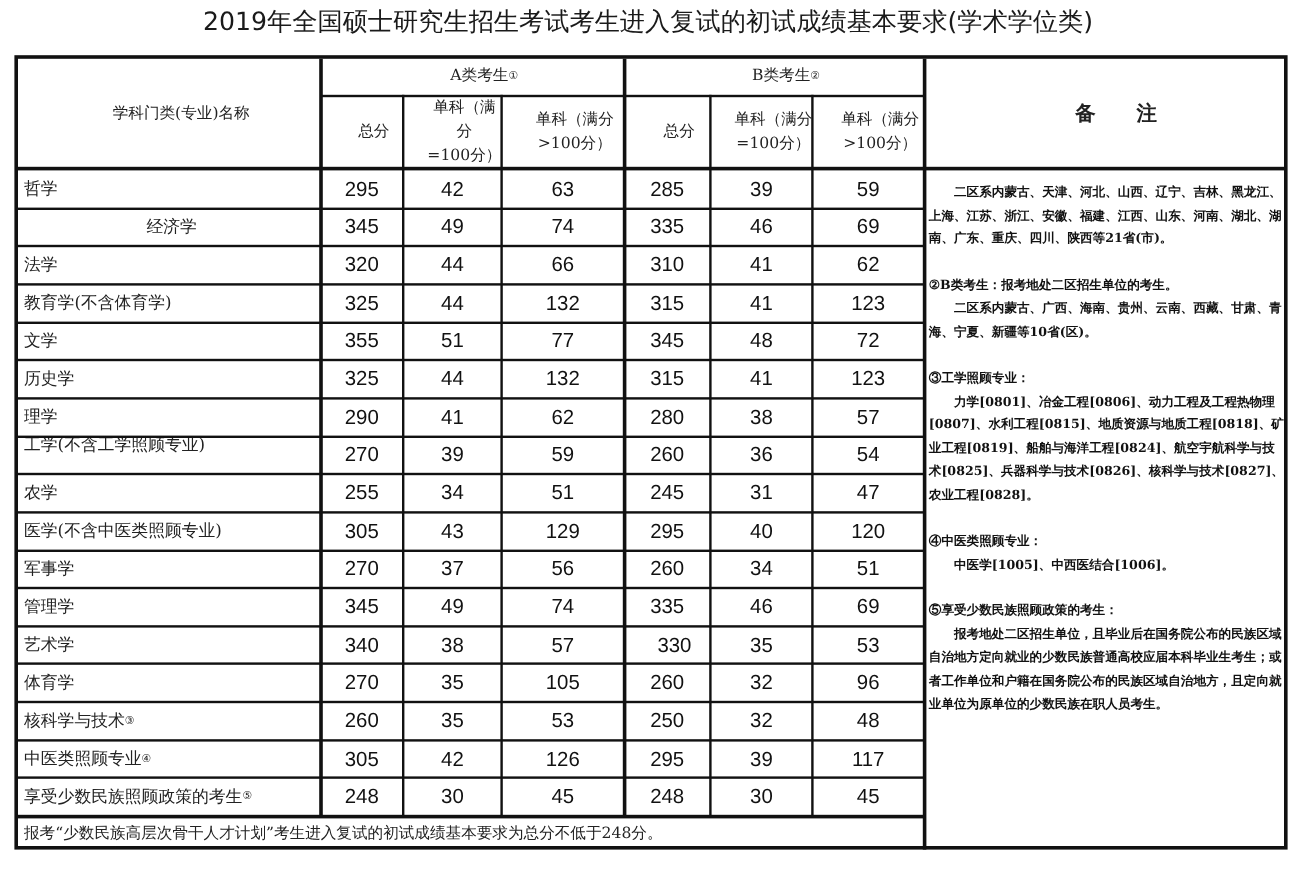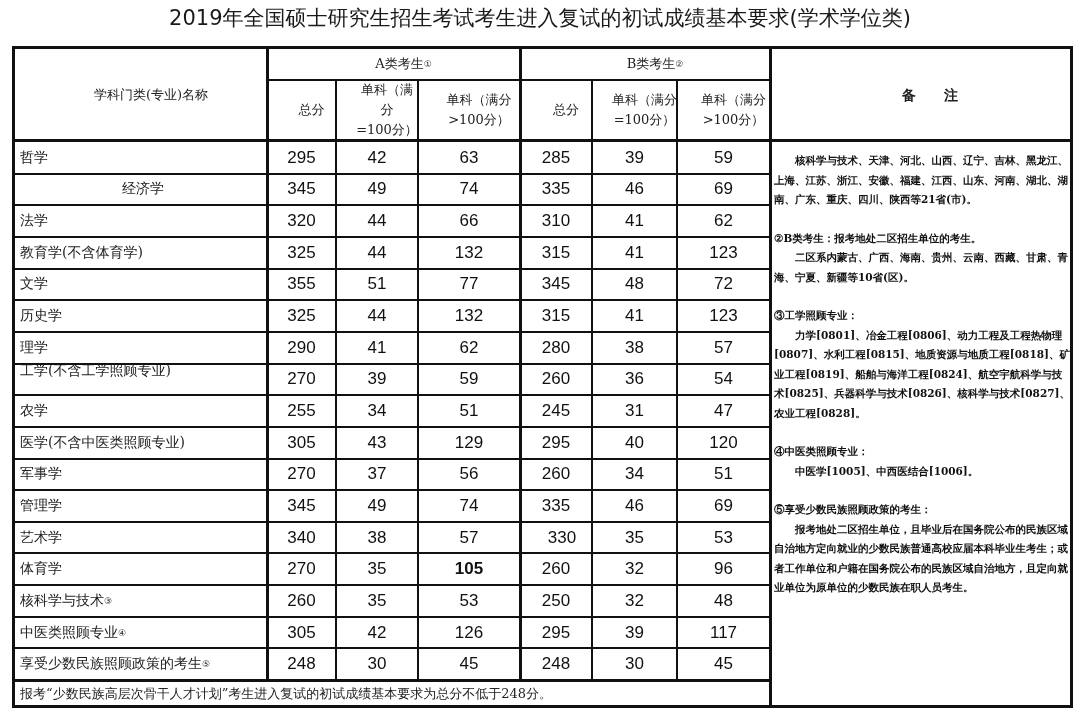--- a/index.html
+++ b/index.html
@@ -41,21 +41,21 @@
     <span>学科门类(专业)名称</span>
   </div>
   <div class="cell serif hdr" style="left:252px;top:0;width:253px;height:30px;">
     <span>A类考生</span>
       <sup>①</sup>
   </div>
   <div class="cell serif hdr" style="left:505px;top:0;width:250px;height:30px;">
     <span>B类考生</span>
       <sup>②</sup>
   </div>
-  <div class="cell serif hdr" style="left:755px;top:0;width:300px;height:91px;font-weight:bold;font-size:14px;">
+  <div class="cell serif hdr" style="left:755px;top:0;width:300px;height:91px;font-weight:bold;font-size:17px;">
     <span>备　　注</span>
   </div>
 
   <div class="cell serif hdr" style="left:252px;top:30px;width:69px;height:61px;">
     <span>总分</span>
   </div>
   <div class="cell serif hdr" style="left:321px;top:30px;width:82px;height:61px;flex-direction:column;">
     <span>单科（满分</span>
     <span>=100分）</span>
   </div>
@@ -192,21 +192,21 @@
       <div class="cell sans num" style="left: 321px; top: 472.8px; width: 82px; height: 31.65px;">38</div>
       <div class="cell sans num" style="left: 403px; top: 472.8px; width: 102px; height: 31.65px;">57</div>
       <div class="cell sans num" style="left: 505px; top: 472.8px; width: 84px; height: 31.65px;">330</div>
       <div class="cell sans num" style="left: 577px; top: 472.8px; width: 85px; height: 31.65px;">35</div>
       <div class="cell sans num" style="left: 662px; top: 472.8px; width: 93px; height: 31.65px;">53</div>
       <div class="cell serif name" style="left: 0px; top: 504.45px; width: 251px; height: 31.65px;">
         <span>体育学</span>
       </div>
       <div class="cell sans num" style="left: 252px; top: 504.45px; width: 69px; height: 31.65px;">270</div>
       <div class="cell sans num" style="left: 321px; top: 504.45px; width: 82px; height: 31.65px;">35</div>
-      <div class="cell sans num" style="left: 403px; top: 504.45px; width: 102px; height: 31.65px; font-weight: bold;">105</div>
+      <div class="cell sans num" style="left: 403px; top: 504.45px; width: 102px; height: 31.65px;">105</div>
       <div class="cell sans num" style="left: 505px; top: 504.45px; width: 72px; height: 31.65px;">260</div>
       <div class="cell sans num" style="left: 577px; top: 504.45px; width: 85px; height: 31.65px;">32</div>
       <div class="cell sans num" style="left: 662px; top: 504.45px; width: 93px; height: 31.65px;">96</div>
       <div class="cell serif name" style="left: 0px; top: 536.1px; width: 251px; height: 31.65px;">
         <span>核科学与技术</span>
         <sup>③</sup>
       </div>
       <div class="cell sans num" style="left: 252px; top: 536.1px; width: 69px; height: 31.65px;">260</div>
       <div class="cell sans num" style="left: 321px; top: 536.1px; width: 82px; height: 31.65px;">35</div>
       <div class="cell sans num" style="left: 403px; top: 536.1px; width: 102px; height: 31.65px;">53</div>
@@ -264,21 +264,21 @@
       <div class="hl" style="left: 0px; top: 440.15px; width: 755px; height: 2px;"></div>
       <div class="hl" style="left: 0px; top: 471.8px; width: 755px; height: 2px;"></div>
       <div class="hl" style="left: 0px; top: 503.45px; width: 755px; height: 2px;"></div>
       <div class="hl" style="left: 0px; top: 535.1px; width: 755px; height: 2px;"></div>
       <div class="hl" style="left: 0px; top: 566.75px; width: 755px; height: 2px;"></div>
       <div class="hl" style="left: 0px; top: 598.4px; width: 755px; height: 2px;"></div>
       <div class="hl" style="left: 0px; top: 630.05px; width: 755px; height: 3px;"></div>
     </div>
 
   <div class="remarks" style="left:759px;top:102px;">
-    <p class="indent">核科学与技术、天津、河北、山西、辽宁、吉林、黑龙江、上海、江苏、浙江、安徽、福建、江西、山东、河南、湖北、湖南、广东、重庆、四川、陕西等21省(市)。</p>
+    <p class="indent">二区系内蒙古、天津、河北、山西、辽宁、吉林、黑龙江、上海、江苏、浙江、安徽、福建、江西、山东、河南、湖北、湖南、广东、重庆、四川、陕西等21省(市)。</p>
     <div class="gap"></div>
     <p>②B类考生：报考地处二区招生单位的考生。</p>
     <p class="indent">二区系内蒙古、广西、海南、贵州、云南、西藏、甘肃、青海、宁夏、新疆等10省(区)。</p>
     <div class="gap"></div>
     <p>③工学照顾专业：</p>
     <p class="indent">力学[0801]、冶金工程[0806]、动力工程及工程热物理[0807]、水利工程[0815]、地质资源与地质工程[0818]、矿业工程[0819]、船舶与海洋工程[0824]、航空宇航科学与技术[0825]、兵器科学与技术[0826]、核科学与技术[0827]、农业工程[0828]。</p>
     <div class="gap"></div>
     <p>④中医类照顾专业：</p>
     <p class="indent">中医学[1005]、中西医结合[1006]。</p>
     <div class="gap"></div>

